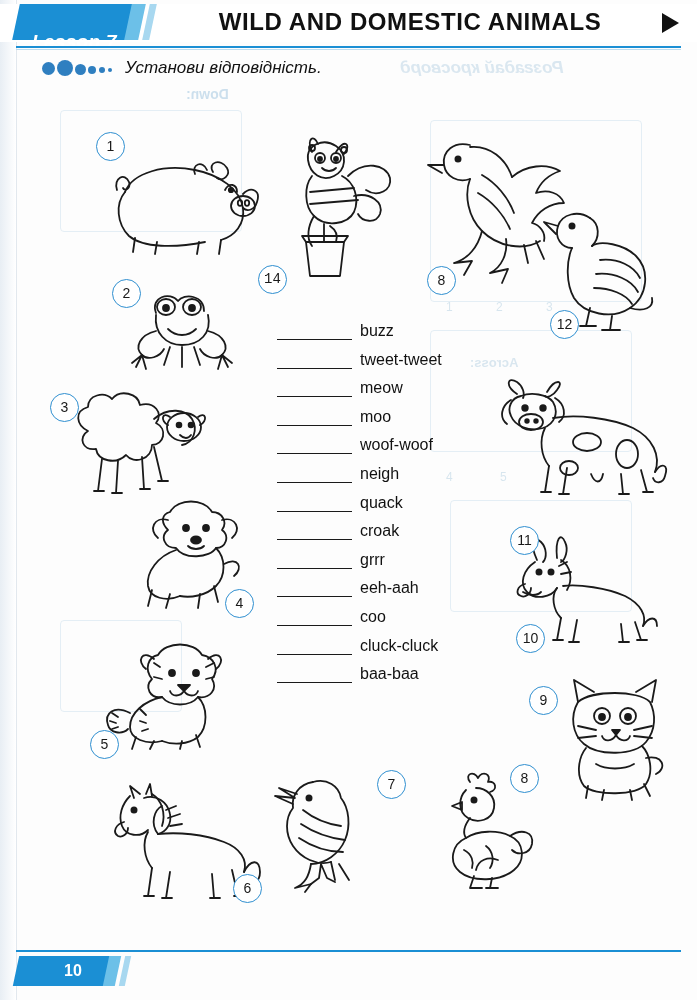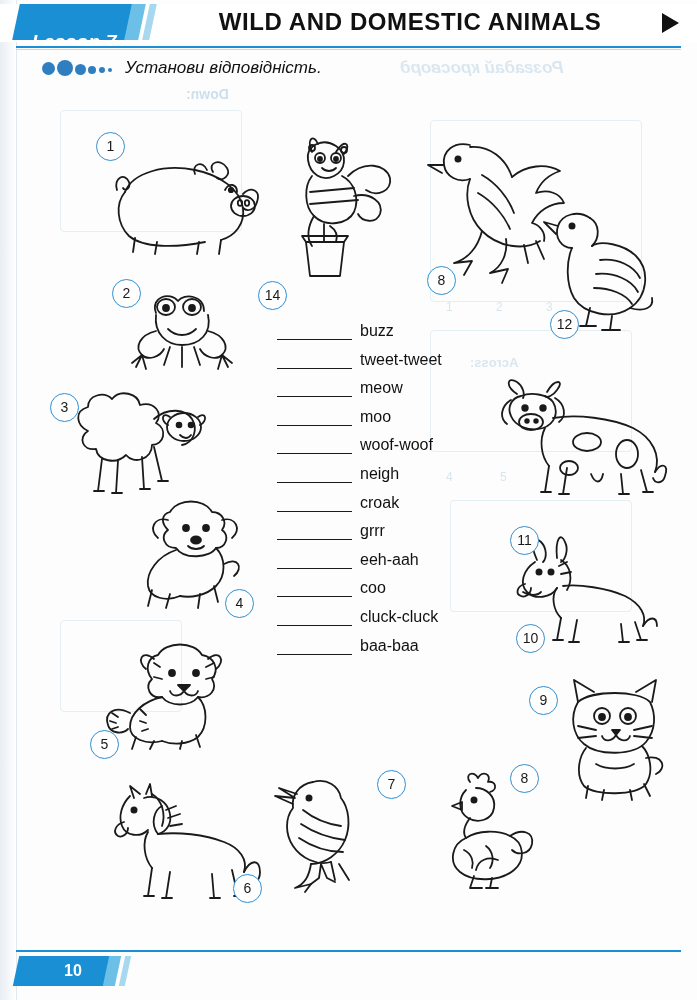--- a/index.html
+++ b/index.html
@@ -299,20 +299,24 @@
       <div class="answer-line"></div>
       <div class="answer-word">moo</div>
     </div>
     <div class="answer-row">
       <div class="answer-line"></div>
       <div class="answer-word">woof-woof</div>
     </div>
     <div class="answer-row">
       <div class="answer-line"></div>
       <div class="answer-word">neigh</div>
+    </div>
+    <div class="answer-row">
+      <div class="answer-line"></div>
+      <div class="answer-word">quack</div>
     </div>
     <div class="answer-row">
       <div class="answer-line"></div>
       <div class="answer-word">croak</div>
     </div>
     <div class="answer-row">
       <div class="answer-line"></div>
       <div class="answer-word">grrr</div>
     </div>
     <div class="answer-row">
@@ -589,21 +593,21 @@
       <path d="M32 62 L76 58 M32 74 L80 70"></path>
       <path d="M70 46 C86 30 108 34 112 48 C114 60 100 68 88 60"></path>
       <path d="M76 66 C92 62 106 72 102 84 C98 94 84 92 80 84"></path>
       <path d="M36 86 C30 96 28 108 34 116"></path>
       <path d="M28 112 L66 112 L62 146 L32 146Z"></path>
       <path d="M24 106 L70 106 L66 112 L28 112Z"></path>
       <path d="M46 94 C46 104 46 106 46 112"></path>
       <path d="M52 96 C58 100 60 106 58 112"></path>
     </svg>
   </div>
-  <div class="num" style="left:258px; top:281px;">14</div>
+  <div class="num" style="left:258px; top:265px;font-family:Liberation Mono, monospace;">14</div>
 
   <div class="footer">
     <div class="footer-rule"></div>
     <div class="footer-blue"></div>
     <div class="footer-blue2"></div>
     <div class="footer-blue3"></div>
     <div class="page-number">10</div>
   </div>
 
 </div>

